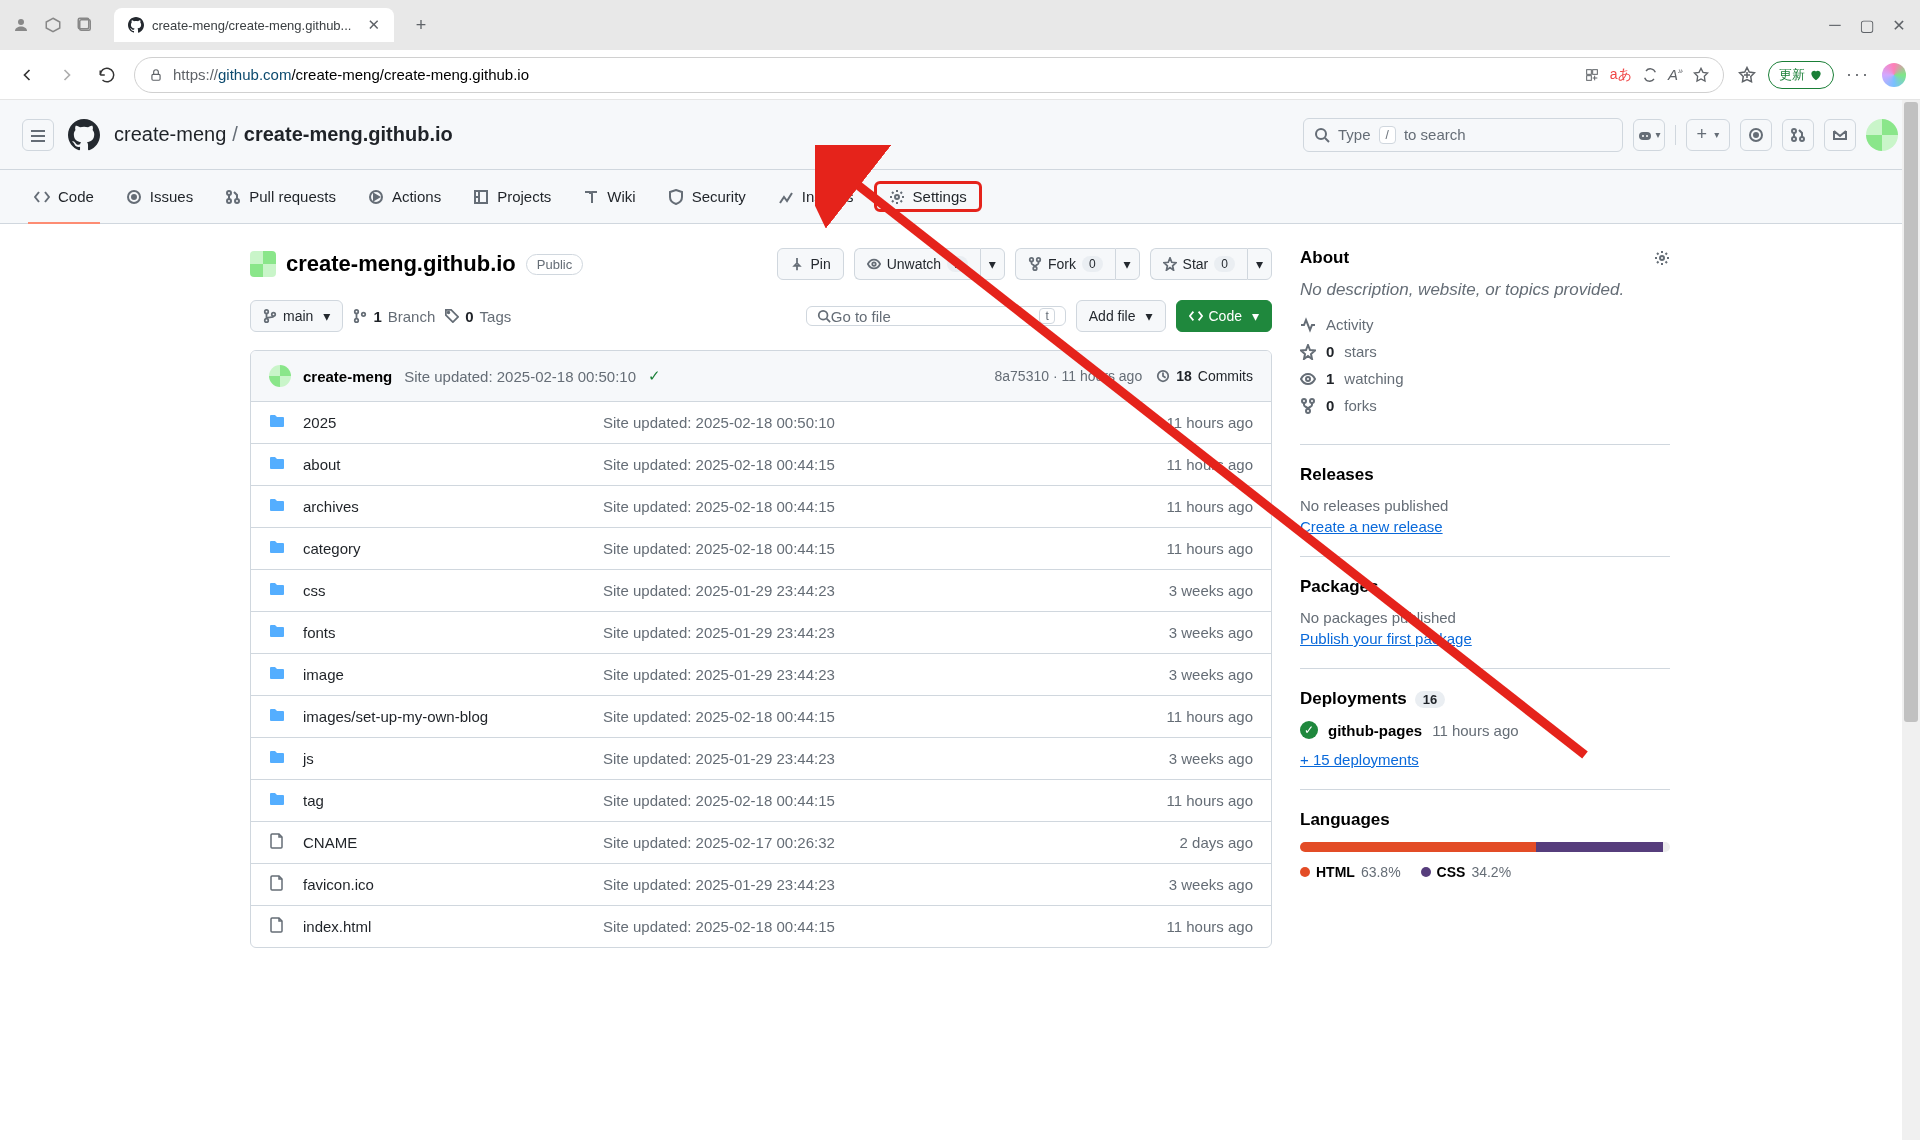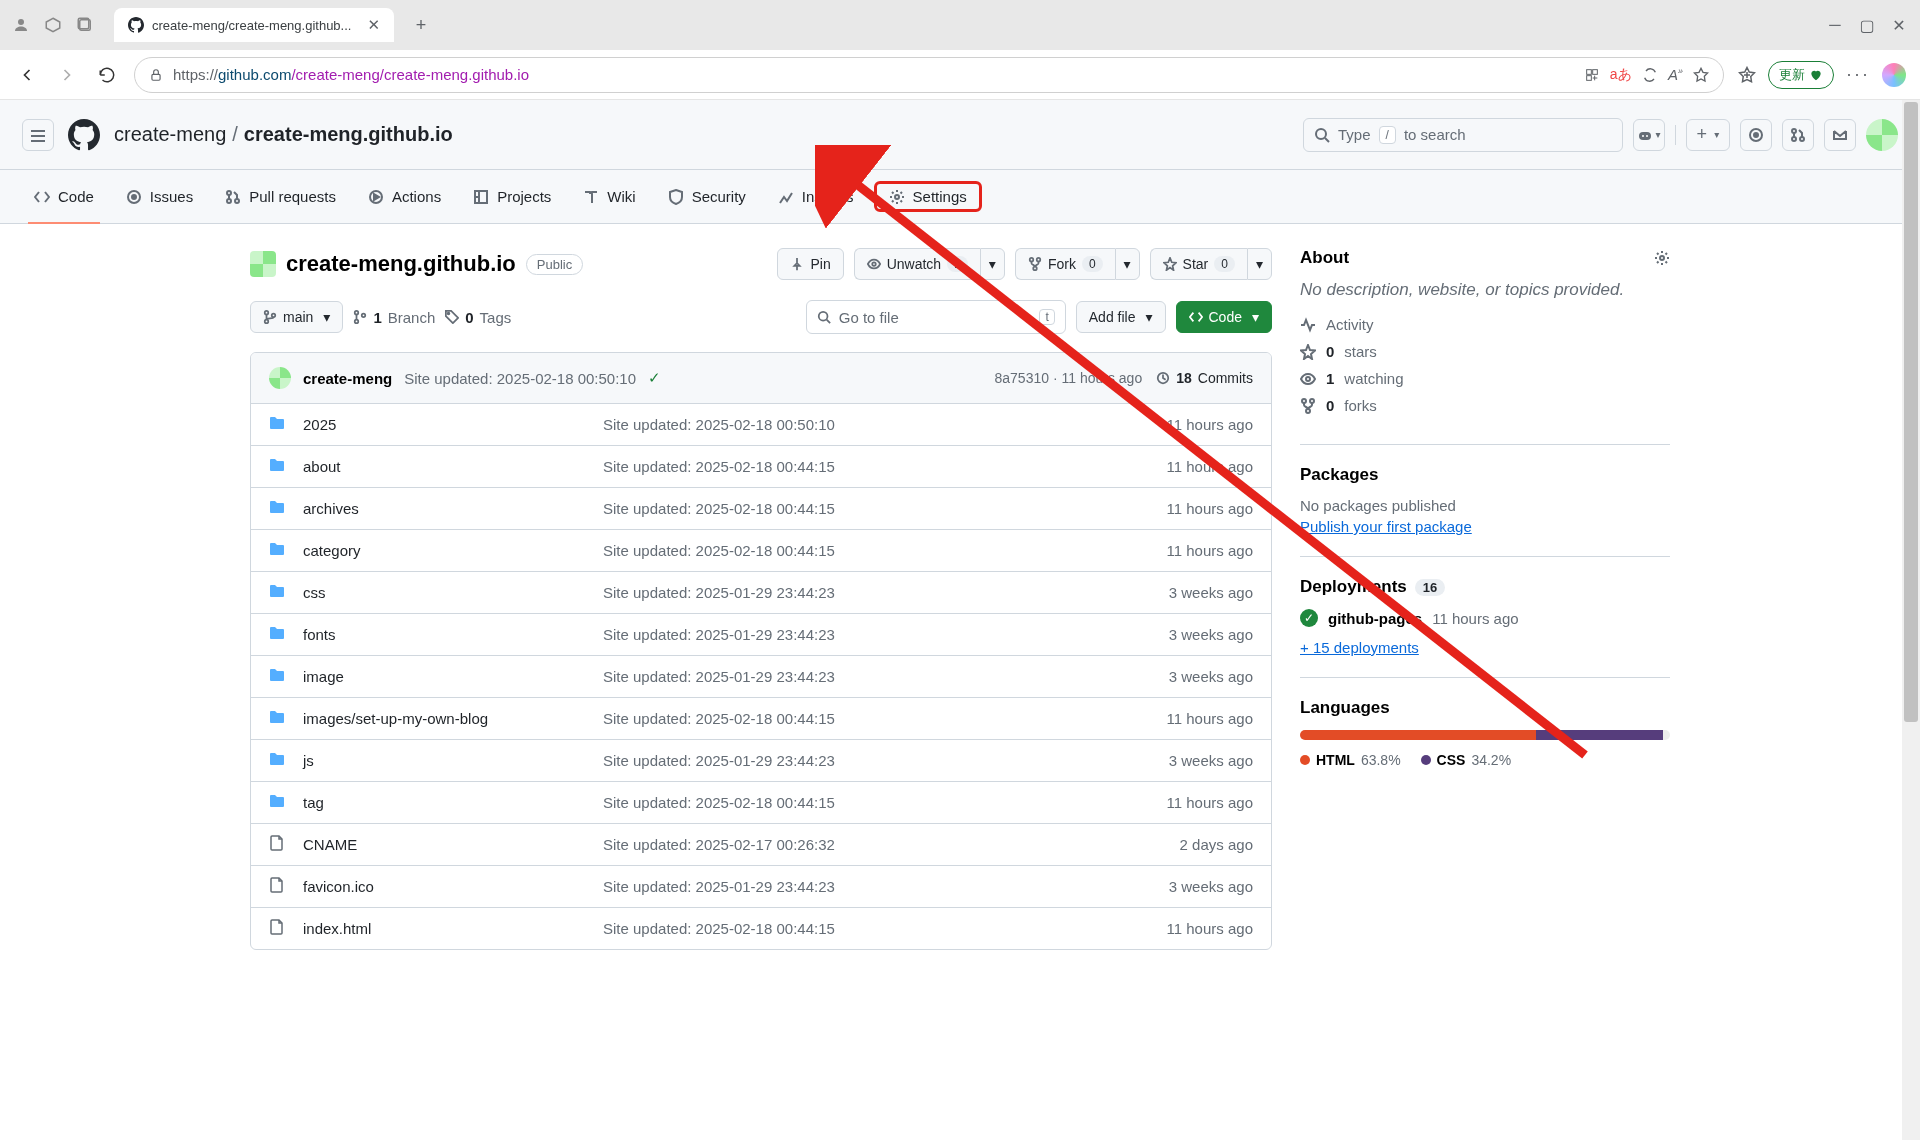--- a/index.html
+++ b/index.html
@@ -6,21 +6,21 @@
     body { background:#f6f8fa; overflow:hidden; width:1920px; height:1140px; position:relative; }
     .browser-top { height:50px; background:#e8e8e8; display:flex; align-items:center; padding:0 10px; gap:10px;}
     .browser-top .ico { width:22px; height:22px; display:flex; align-items:center; justify-content:center; color:#5f6368; }
     .tab { background:#fff; border-radius:8px 8px 0 0; padding:8px 14px; display:flex; align-items:center; gap:8px; font-size:13px; color:#3c4043; margin-left:8px; }
     .tab-close { color:#5f6368; font-size:15px; margin-left:8px; }
     .addr-bar { height:50px; background:#fff; display:flex; align-items:center; padding:0 14px; gap:14px; border-bottom:1px solid #e5e5e5;}
     .addr-btn { width:26px; height:26px; display:flex; align-items:center; justify-content:center; color:#5f6368; border-radius:50%;}
     .url-box { flex:1; height:36px; border:1px solid #d0d0d0; border-radius:18px; display:flex; align-items:center; padding:0 14px; gap:10px; color:#5f6368; font-size:15px;}
     .url-box .url { color:#202124; }
     .url-box .url .host { color:#0c4a6e; }
-    .url-box .url .path { color:#a21caf; }
+    .url-box .url .path { color:#000000; }
     .right-addr { display:flex; align-items:center; gap:12px; }
     .pill { border:1px solid #1a7f37; color:#1a7f37; border-radius:16px; padding:4px 10px; font-size:13px; display:flex; align-items:center; gap:4px;}
     .copilot { width:24px; height:24px; border-radius:50%; background:conic-gradient(#ff7eb6,#7ee787,#79c0ff,#d2a8ff,#ff7eb6);}
     .page { height:calc(1140px - 100px); overflow:auto; background:#fff; position:relative;}
     .gh-header { height:70px; background:#f6f8fa; border-bottom:1px solid #d0d7de; display:flex; align-items:center; padding:0 22px; justify-content:space-between;}
     .gh-header-left { display:flex; align-items:center; gap:14px; font-size:20px;}
     .burger { width:32px; height:32px; border:1px solid #d0d7de; border-radius:6px; display:flex; align-items:center; justify-content:center;}
     .gh-logo { width:32px; height:32px; }
     .breadcrumb a { color:#1f2328; text-decoration:none; }
     .breadcrumb .sep { color:#656d76; margin:0 6px;}
@@ -45,21 +45,21 @@
     .title-left h1 { font-size:22px; font-weight:600;}
     .badge { border:1px solid #d0d7de; border-radius:12px; padding:2px 10px; font-size:13px; color:#656d76;}
     .title-right { display:flex; gap:10px;}
     .btn { border:1px solid #d0d7de; background:#f6f8fa; border-radius:6px; height:32px; display:flex; align-items:center; padding:0 12px; font-size:14px; color:#24292f; gap:6px;}
     .btn .count { background:#eaeef2; border-radius:10px; padding:1px 7px; font-size:12px;}
     .btn-group { display:flex;}
     .btn-group .btn:first-child { border-radius:6px 0 0 6px; border-right:0;}
     .btn-group .btn:last-child { border-radius:0 6px 6px 0; padding:0 8px;}
     .toolbar { display:flex; align-items:center; gap:10px; margin-bottom:18px;}
     .toolbar .spacer { flex:1;}
-    .file-input { width:260px; height:34px; border:1px solid #d0d7de; border-radius:6px; display:flex; align-items:center; padding:6px 10px; color:#656d76; gap:8px; font-size:15px;}
+    .file-input { width:260px; height:20px; border:1px solid #d0d7de; border-radius:6px; display:flex; align-items:center; padding:6px 10px; color:#656d76; gap:0; font-size:15px;}
     .file-input .t { margin-left:auto; border:1px solid #d0d7de; border-radius:4px; padding:0 5px; font-size:12px;}
     .btn.green { background:#1f883d; color:#fff; border-color:#1f883d;}
     .btn.green svg { color:#fff;}
     .file-box { border:1px solid #d0d7de; border-radius:6px; overflow:hidden;}
     .commit-row { background:#f6f8fa; border-bottom:1px solid #d0d7de; padding:14px 18px; display:flex; align-items:center; gap:12px; font-size:15px;}
     .commit-row .uav { width:22px; height:22px; border-radius:50%; background:repeating-conic-gradient(#8ae68a 0 25%, #c9f5c9 0 50%);}
     .commit-row .user { font-weight:600;}
     .commit-row .msg { color:#656d76;}
     .commit-row .check { color:#1a7f37;}
     .commit-row .right { margin-left:auto; display:flex; align-items:center; gap:14px; color:#656d76; font-size:14px;}
@@ -590,20 +590,27 @@
               <circle cx="12" cy="3" r="2"></circle>
               <circle cx="8" cy="13" r="2"></circle>
               <path d="M4 5v2c0 2 4 2 4 4M12 5v2c0 2-4 2-4 4"></path>
             </svg>
             <b>0</b>
             <span>forks</span>
           </div>
       </div>
       <div class="side-sec">
         <div class="side-head">
+            <h2>Releases</h2>
+          </div>
+        <div style="color:#656d76;font-size:15px;margin-bottom:4px;">No releases published</div>
+        <a class="link u">Create a new release</a>
+      </div>
+      <div class="side-sec">
+        <div class="side-head">
             <h2>Packages</h2>
           </div>
         <div style="color:#656d76;font-size:15px;margin-bottom:4px;">No packages published</div>
         <a class="link u">Publish your first package</a>
       </div>
       <div class="side-sec">
         <div class="side-head">
             <h2 style="display:flex;align-items:center;gap:8px;">
               <span>Deployments</span>
               <span class="deploy-badge">16</span>

